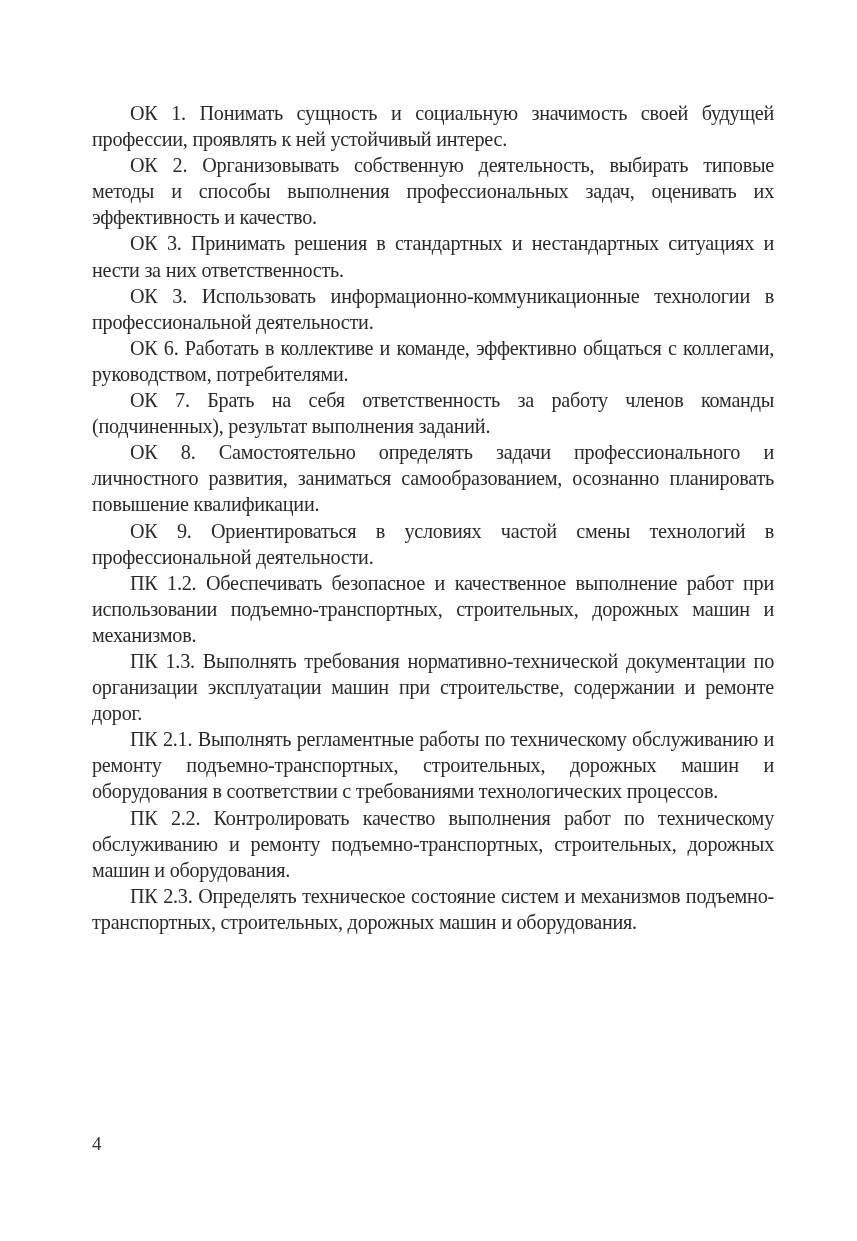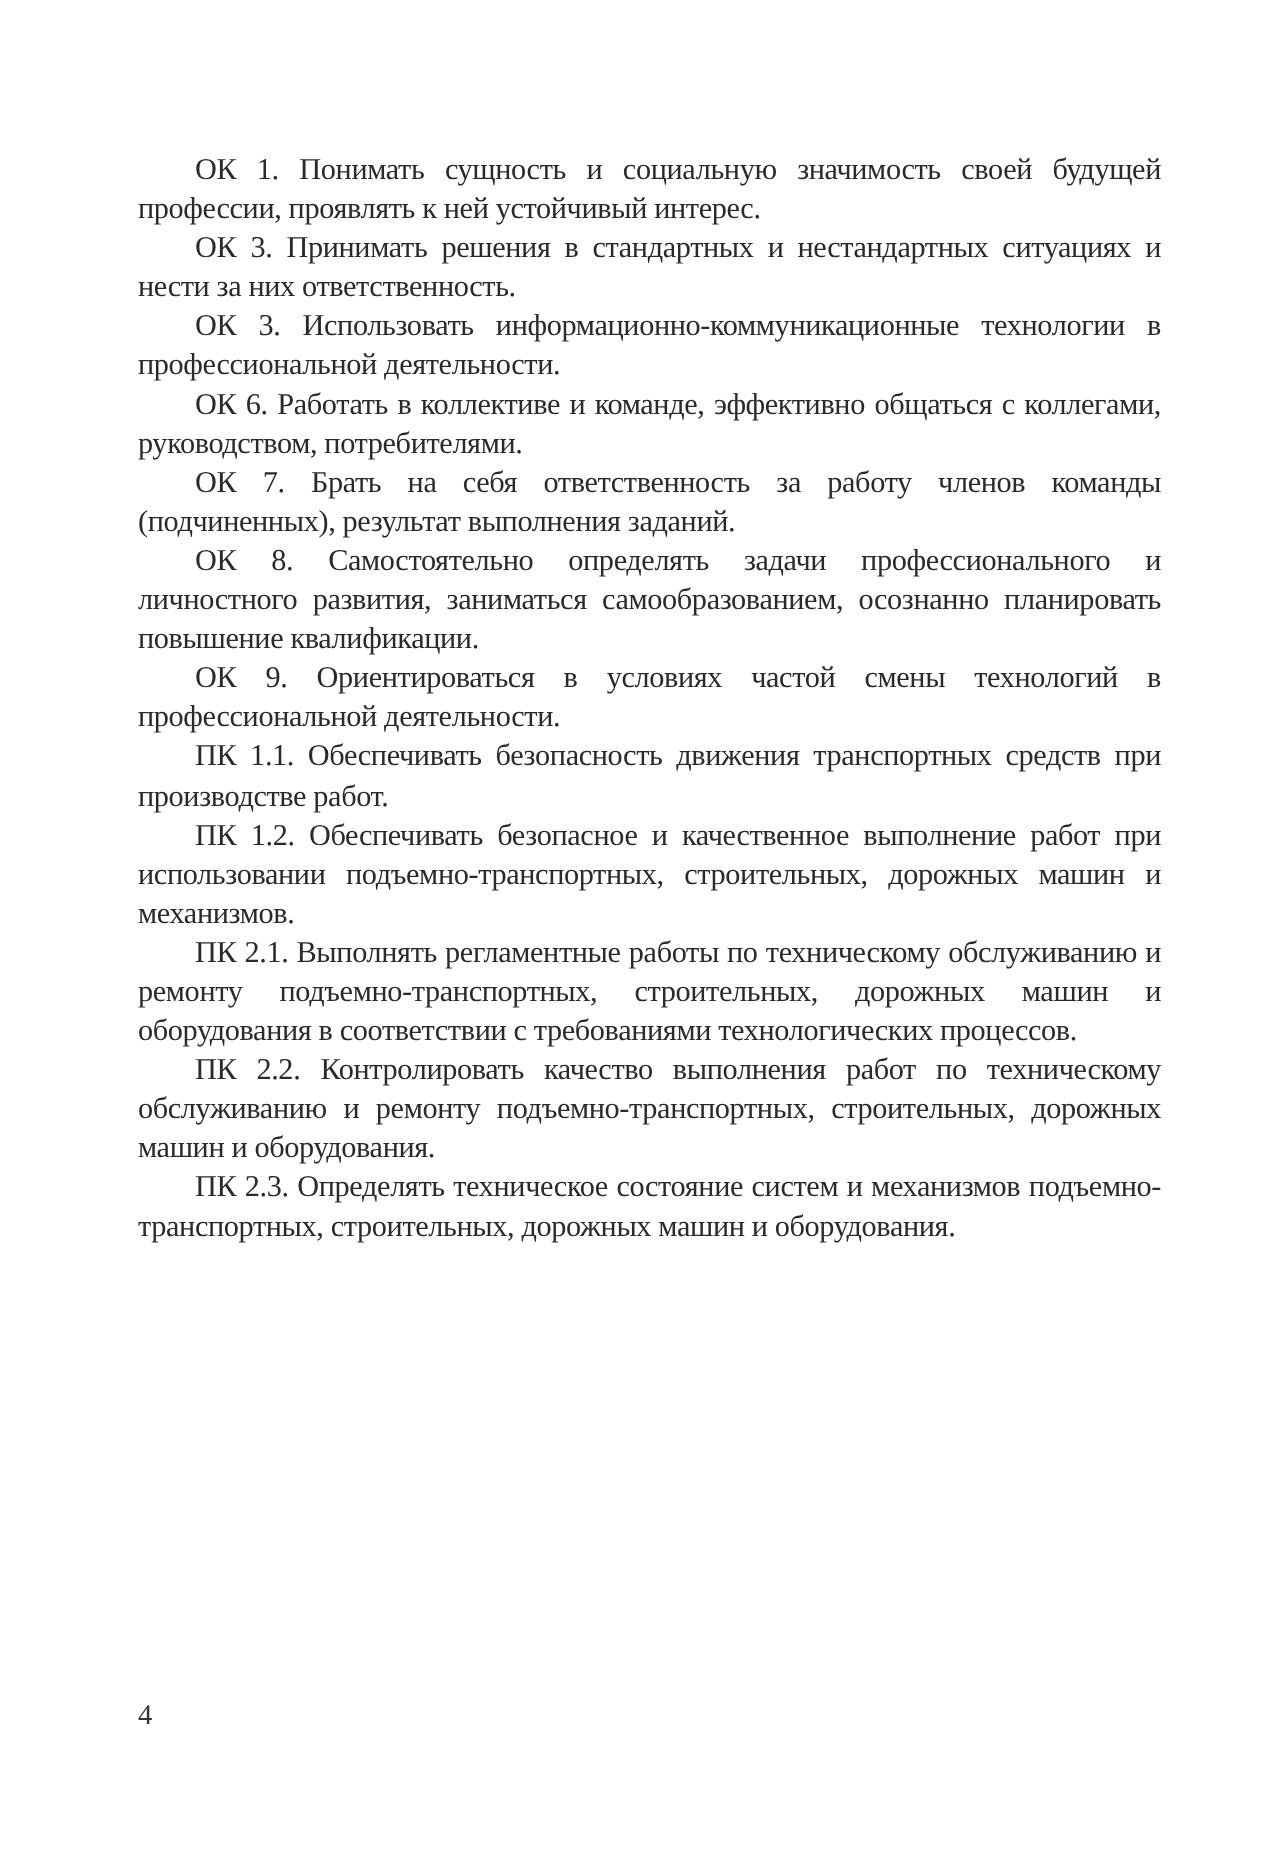--- a/index.html
+++ b/index.html
@@ -46,27 +46,28 @@
       line-height: 22px;
       color: #333333;
     }
   </style>
 </head>
 <body>
 
 <div class="page">
   <div class="text-block">
     <p class="para">ОК 1. Понимать сущность и социальную значимость своей будущей профессии, проявлять к ней устойчивый интерес.</p>
+    <p class="para">ОК 2. Организовывать собственную деятельность, выбирать типовые методы и способы выполнения профессиональных задач, оценивать их эффективность и качество.</p>
     <p class="para">ОК 3. Принимать решения в стандартных и нестандартных ситуациях и нести за них ответственность.</p>
     <p class="para">ОК 3. Использовать информационно-коммуникационные технологии в профессиональной деятельности.</p>
     <p class="para">ОК 6. Работать в коллективе и команде, эффективно общаться с коллегами, руководством, потребителями.</p>
     <p class="para">ОК 7. Брать на себя ответственность за работу членов команды (подчиненных), результат выполнения заданий.</p>
     <p class="para">ОК 8. Самостоятельно определять задачи профессионального и личностного развития, заниматься самообразованием, осознанно планировать повышение квалификации.</p>
     <p class="para">ОК 9. Ориентироваться в условиях частой смены технологий в профессиональной деятельности.</p>
-    <p class="para">ПК 1.1. Обеспечивать безопасность движения транспортных средств при производстве работ.</p>
     <p class="para">ПК 1.2. Обеспечивать безопасное и качественное выполнение работ при использовании подъемно-транспортных, строительных, дорожных машин и механизмов.</p>
+    <p class="para">ПК 1.3. Выполнять требования нормативно-технической документации по организации эксплуатации машин при строительстве, содержании и ремонте дорог.</p>
     <p class="para">ПК 2.1. Выполнять регламентные работы по техническому обслуживанию и ремонту подъемно-транспортных, строительных, дорожных машин и оборудования в соответствии с требованиями технологических процессов.</p>
     <p class="para">ПК 2.2. Контролировать качество выполнения работ по техническому обслуживанию и ремонту подъемно-транспортных, строительных, дорожных машин и оборудования.</p>
     <p class="para">ПК 2.3. Определять техническое состояние систем и механизмов подъемно-транспортных, строительных, дорожных машин и оборудования.</p>
   </div>
 
   <div class="page-number">4</div>
 </div>
 
 </body></html>

